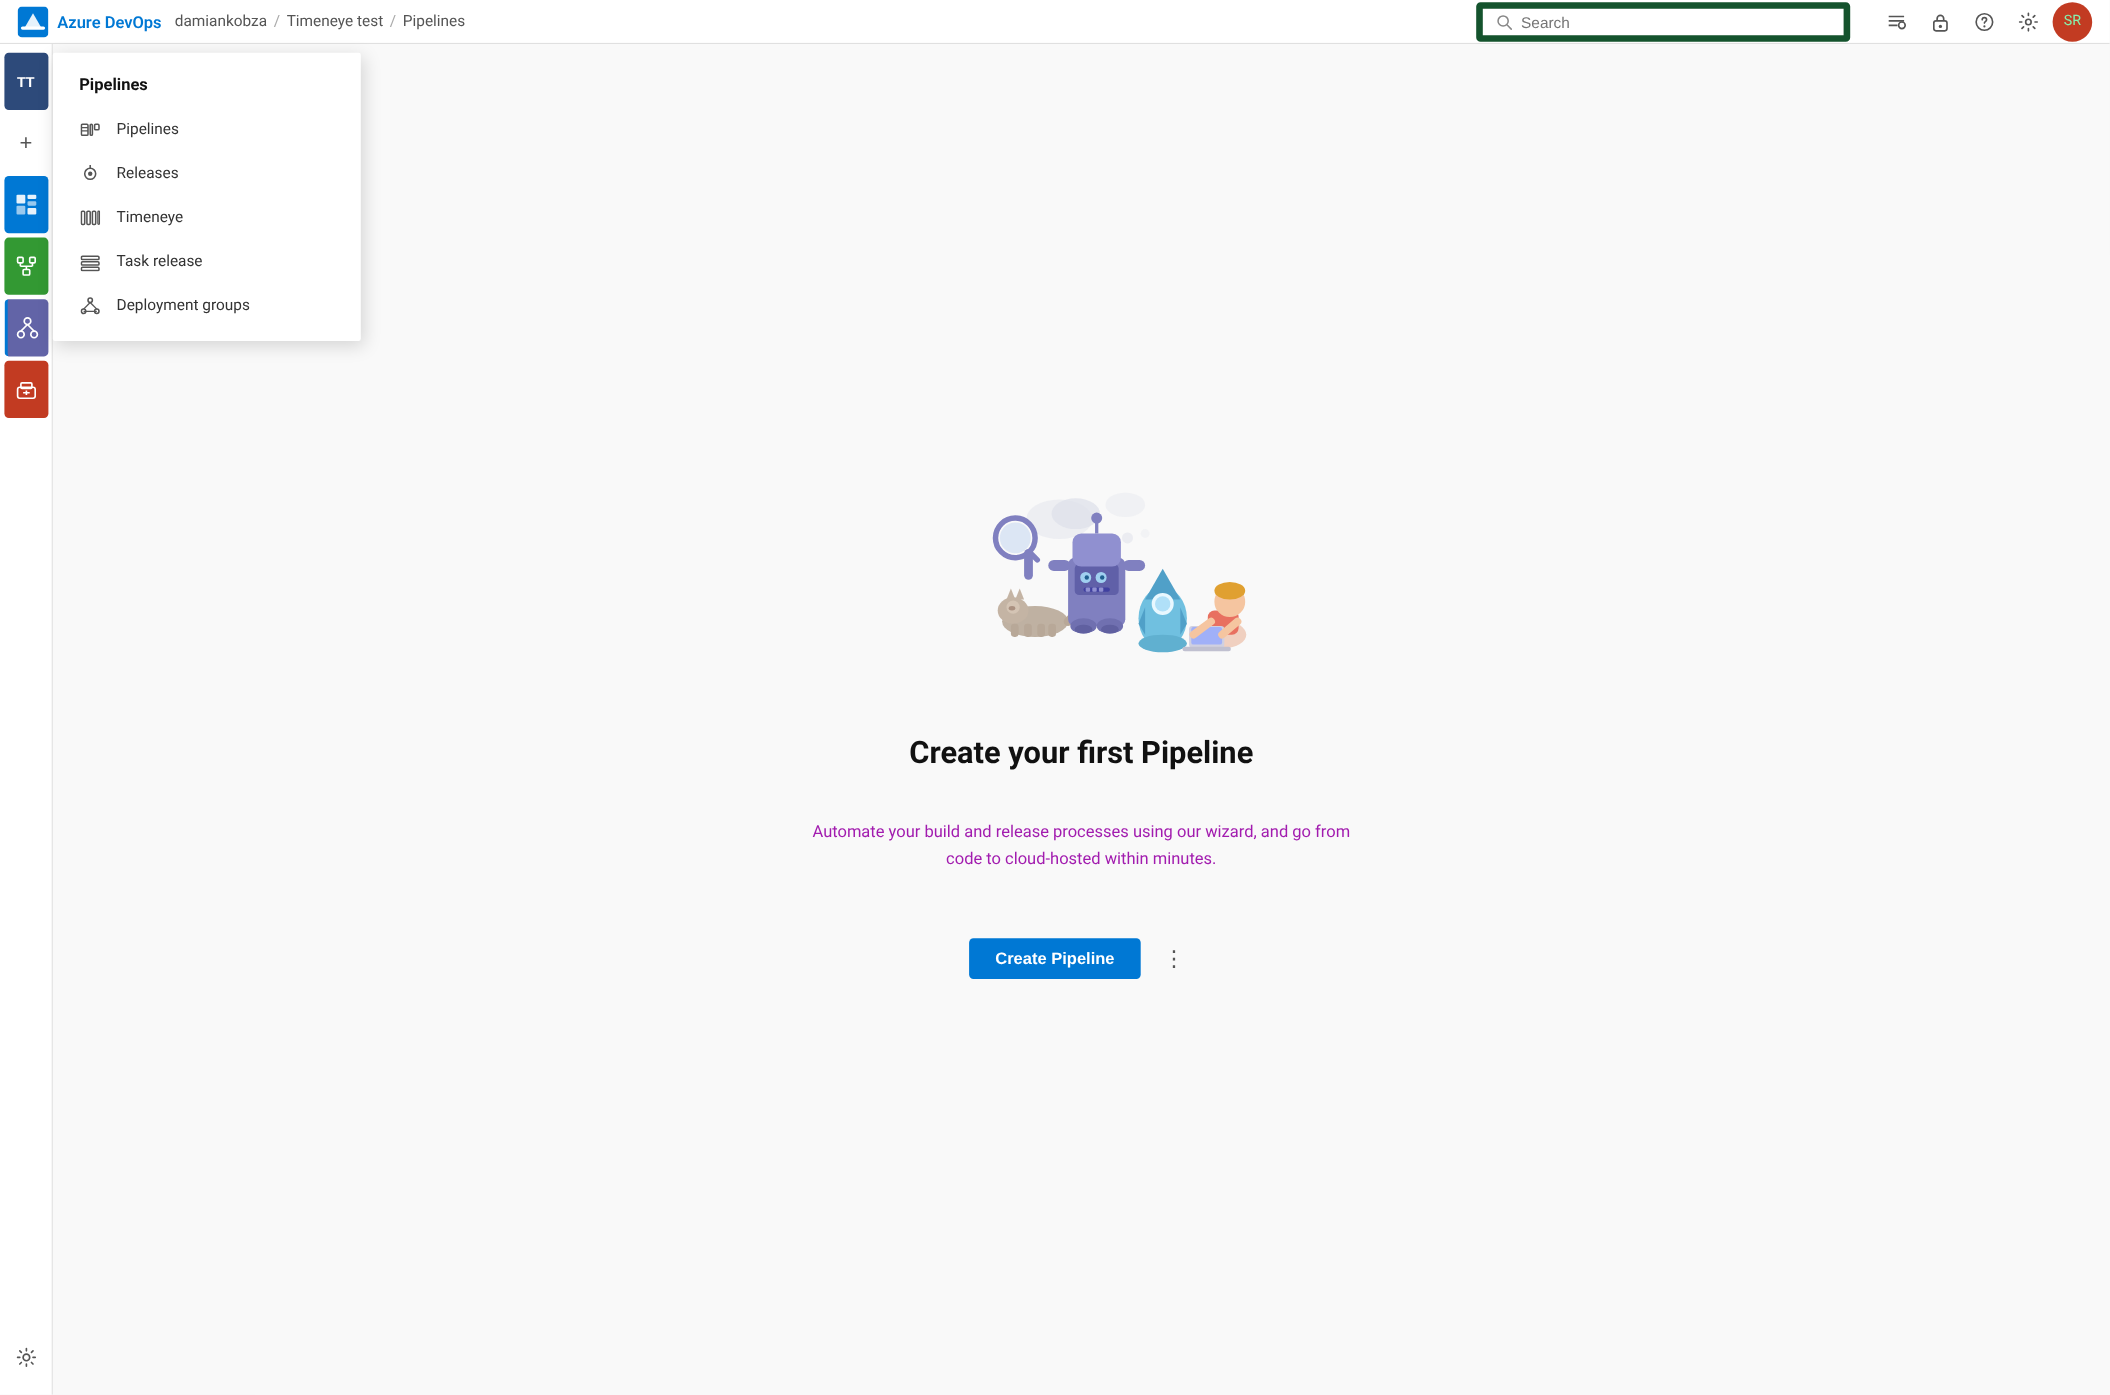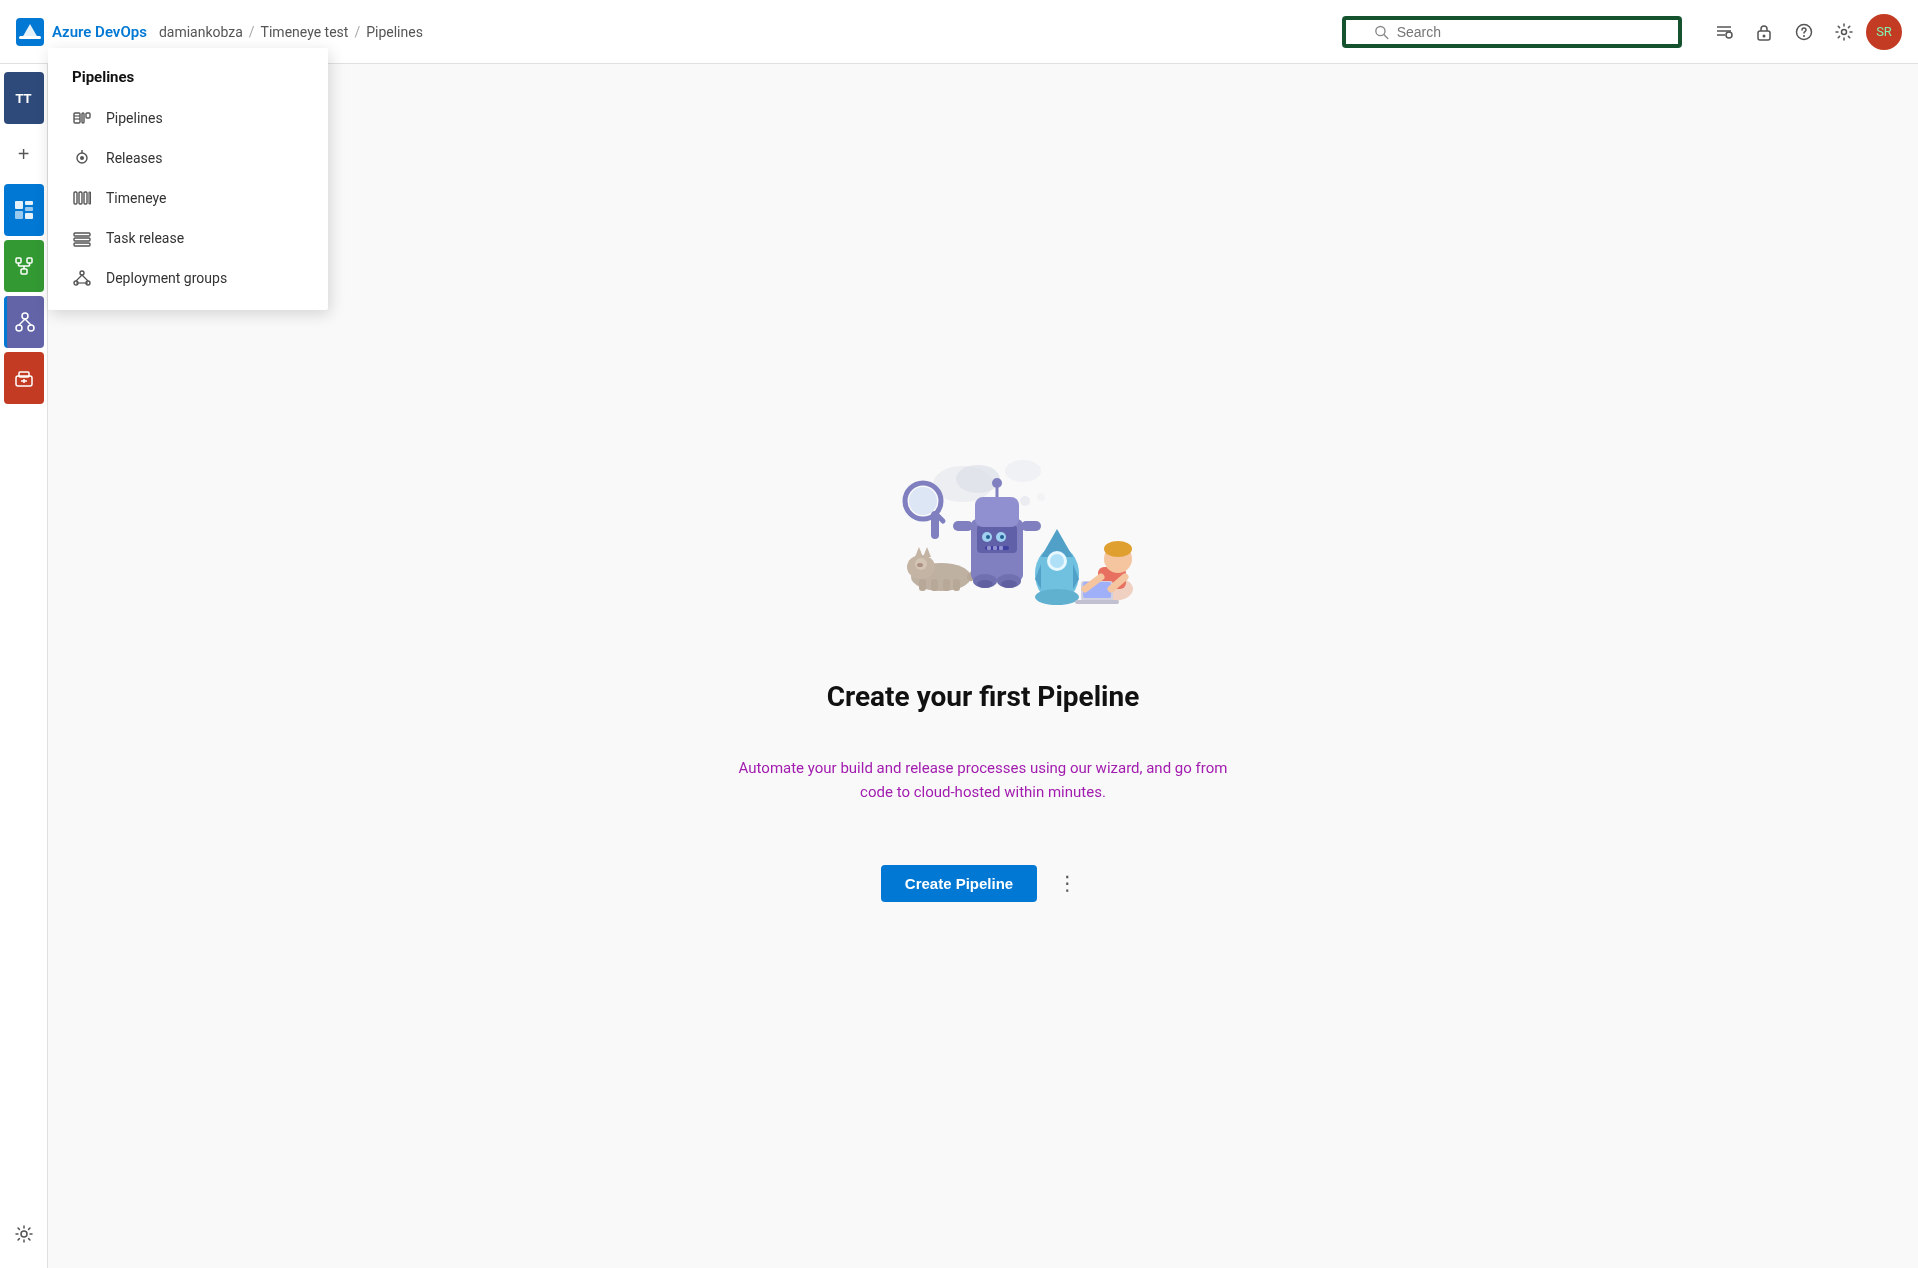--- a/index.html
+++ b/index.html
@@ -1,20 +1,20 @@
 <!DOCTYPE html>
 <html><head>
   <meta charset="utf-8">
   <style>
     * { box-sizing: border-box; margin: 0; padding: 0; }
     body { font-family: -apple-system, BlinkMacSystemFont, 'Segoe UI', Roboto, sans-serif; background: #f5f5f5; height: 1268px; overflow: hidden; display: flex; flex-direction: column; }
 
     
     .topnav {
-      height: 64px;
+      height: 40px;
       background: #fff;
       border-bottom: 1px solid #e0e0e0;
       display: flex;
       align-items: center;
       padding: 0 16px;
       gap: 12px;
       flex-shrink: 0;
       z-index: 100;
     }
     .topnav-brand {
@@ -37,24 +37,24 @@
       align-items: center;
       gap: 6px;
       color: #555;
       font-size: 14px;
     }
     .breadcrumb-sep { color: #aaa; }
     .search-box {
       margin-left: auto;
       display: flex;
       align-items: center;
-      border: 4px solid #14532d;
+      border: 6px solid #14532d;
       border-radius: 4px;
       background: #fff;
-      padding: 4px 28px;
+      padding: 4px 12px;
       gap: 8px;
       width: 340px;
     }
     .search-box input {
       border: none;
       outline: none;
       font-size: 14px;
       color: #555;
       width: 100%;
       background: transparent;

